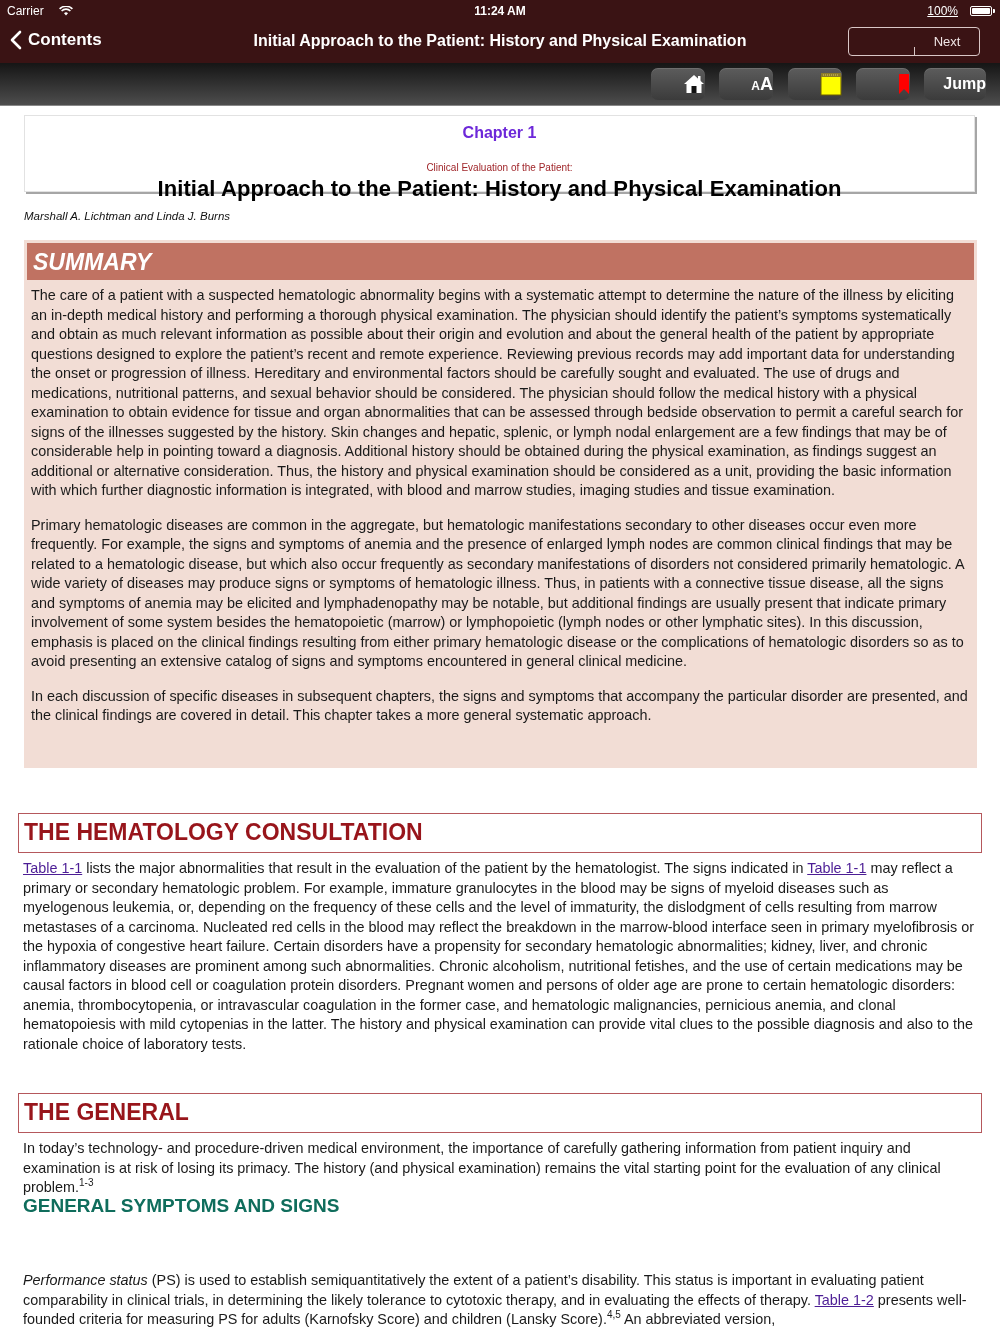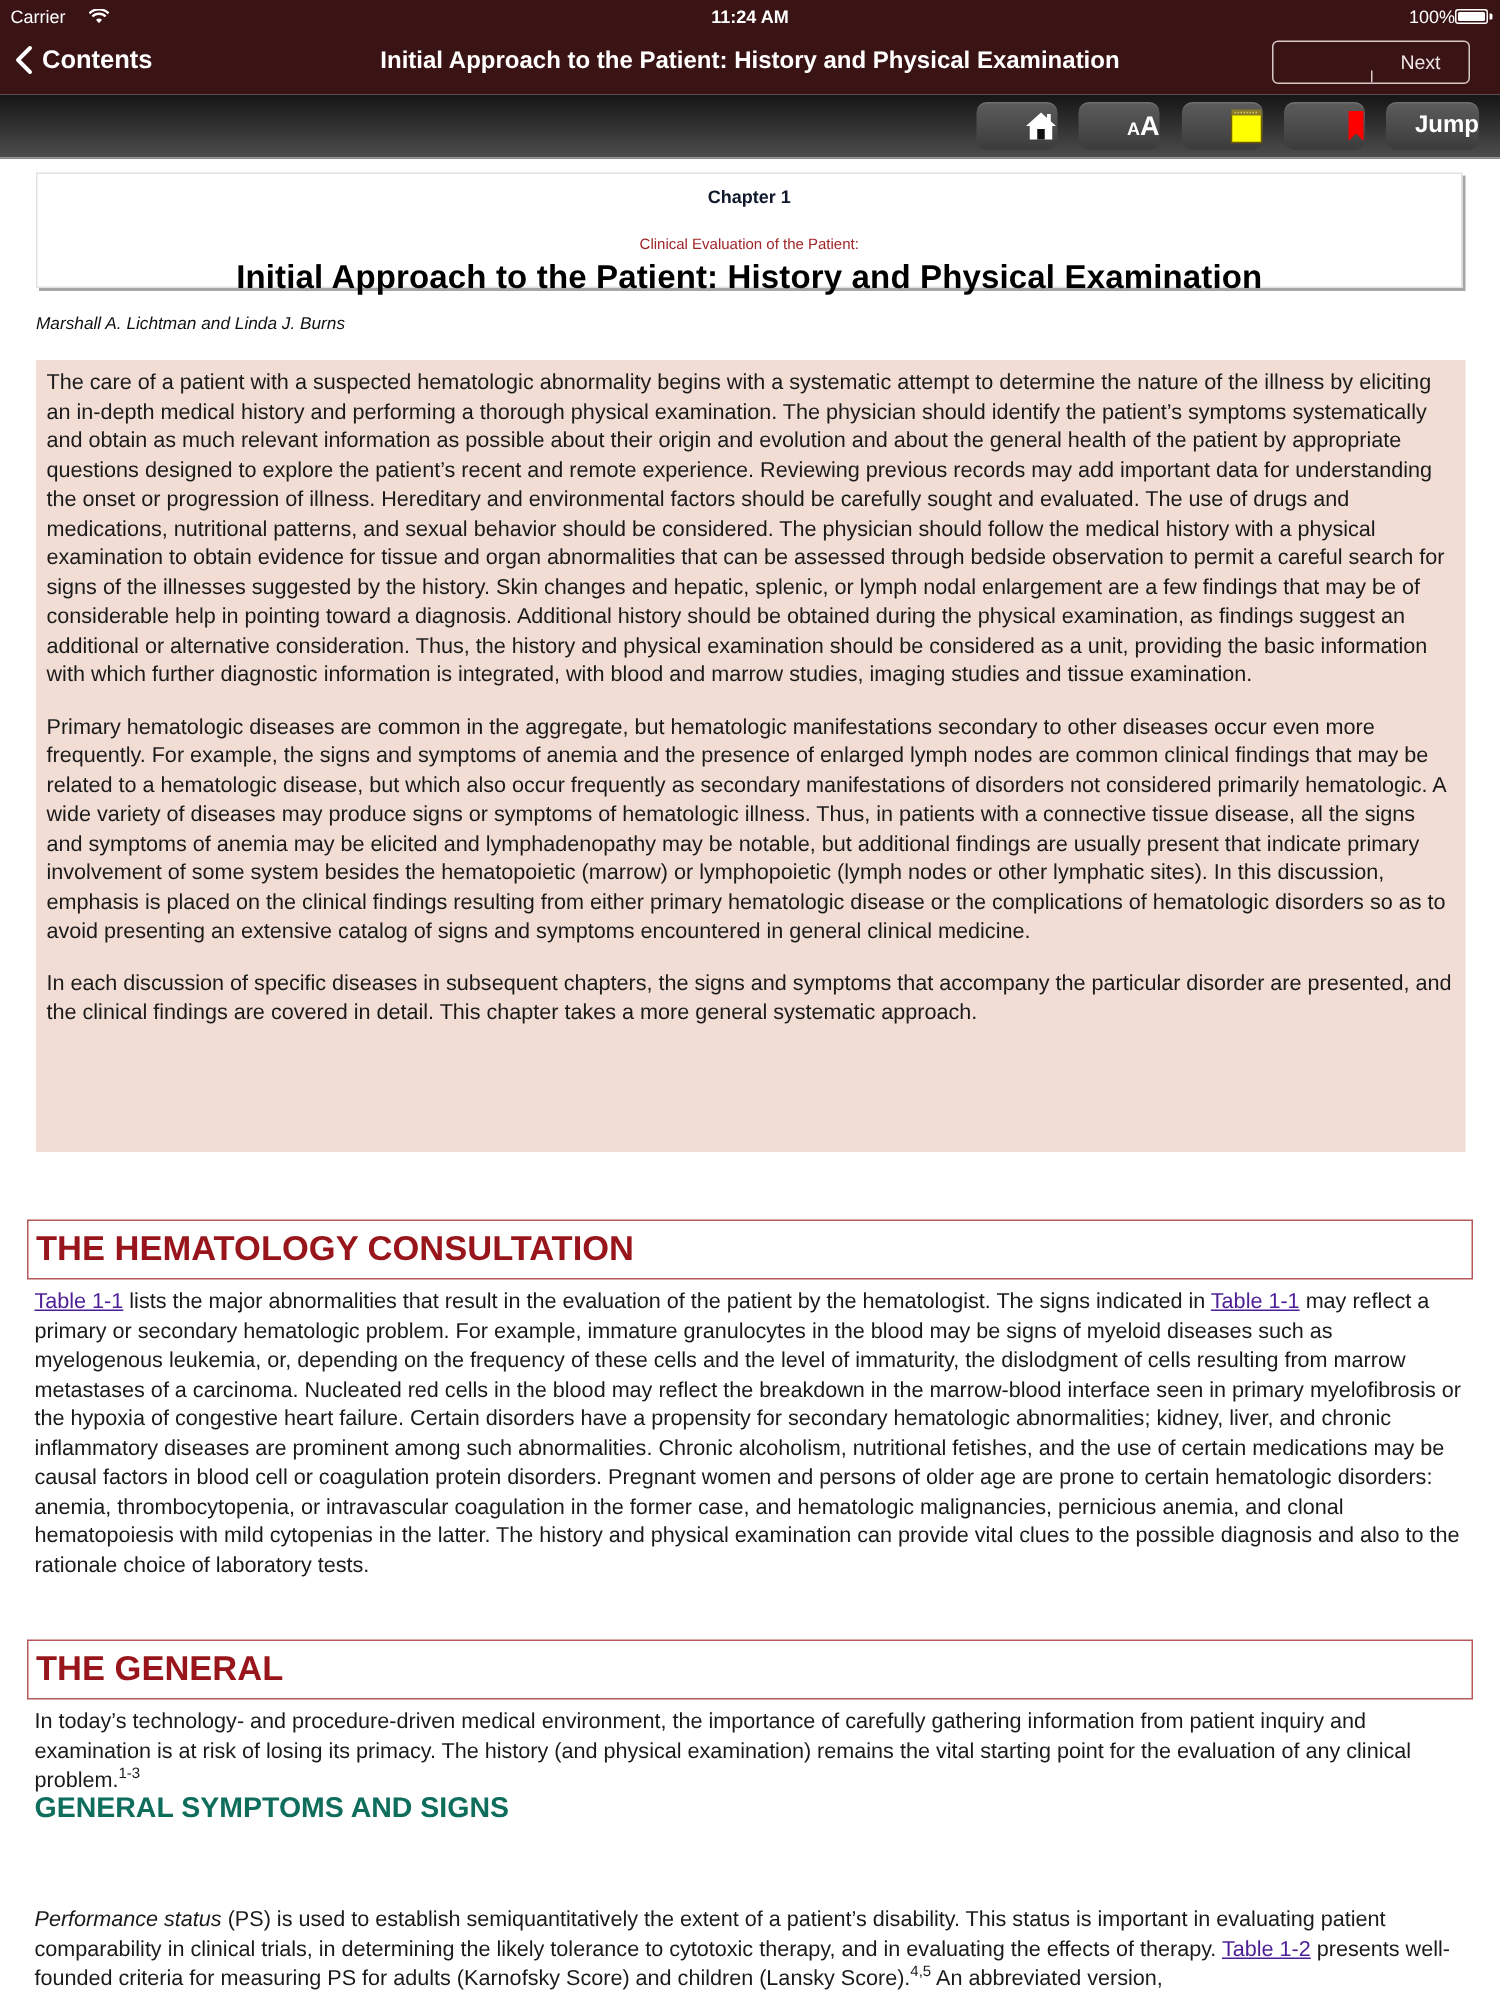--- a/index.html
+++ b/index.html
@@ -4,21 +4,21 @@
 <style>
   * { box-sizing: border-box; margin: 0; padding: 0; }
   html, body { width: 1000px; height: 1334px; overflow: hidden; background: #ffffff; }
   body { font-family: "Liberation Sans", sans-serif; color: #1a1a1a; position: relative; }
 
   
   .topbar { position: absolute; left: 0; top: 0; width: 1000px; height: 63px; background: #3a1314; color: #fff; }
   .status { position: absolute; top: 0; left: 0; width: 1000px; height: 22px; font-size: 12px; }
   .status .carrier { position: absolute; left: 7px; top: 4px; display: flex; align-items: center; gap: 15px; }
   .status .time { position: absolute; left: 0; width: 1000px; text-align: center; top: 4px; font-weight: bold; pointer-events: none; }
-  .status .battery { position: absolute; right: 8px; top: 4px; display: flex; align-items: center; gap: 0; }
+  .status .battery { position: absolute; right: 8px; top: 4px; display: flex; align-items: center; gap: 12px; text-decoration: underline; }
   .batt-shell { width: 22px; height: 10px; border: 1px solid #fff; border-radius: 2px; padding: 1px; position: relative; }
   .batt-fill { width: 100%; height: 100%; background: #fff; border-radius: 1px; }
   .batt-nub { width: 2px; height: 4px; background: #fff; position: absolute; right: -4px; top: 2px; border-radius: 0 1px 1px 0; }
 
   .navrow { position: absolute; top: 22px; left: 0; width: 1000px; height: 41px; }
   .back { position: absolute; left: 10px; top: 8px; display: flex; align-items: center; gap: 6px; font-size: 17px; cursor: pointer; font-weight: bold; }
   .back svg { display: block; }
   .nav-title { position: absolute; left: 0; width: 1000px; text-align: center; top: 10px; font-size: 16px; font-weight: bold; pointer-events: none; }
   .seg { position: absolute; right: 20px; top: 5px; height: 29px; display: flex; border: 1px solid #d9c7c7; border-radius: 4px; overflow: hidden; }
   .seg div { font-size: 13px; line-height: 27px; text-align: center; color: #f0e6e6; cursor: pointer; }
@@ -32,21 +32,21 @@
   .tb-font { left: 719px; }
   .tb-note { left: 788px; }
   .tb-mark { left: 856px; }
   .tb-jump { left: 924px; width: 62px; font-size: 16px; font-weight: bold; }
   .aa { font-weight: bold; font-size: 18px; letter-spacing: 0; }
   .aa small { font-size: 12px; }
 
   
   .content { position: absolute; top: 107px; left: 0; width: 1000px; }
   .chapter-box { position: absolute; left: 24px; top: 8px; width: 951px; height: 77px; background: #fff; border: 1px solid #e2e2e2; box-shadow: 2px 2px 0 #a6a6a6; text-align: center; }
-  .chapter-label { font-size: 12px; font-weight: bold; color: #0f172a; margin-top: 8px; }
+  .chapter-label { font-size: 16px; font-weight: bold; color: #6d28d9; margin-top: 8px; }
   .chapter-sub { font-size: 10px; color: #a0262a; margin-top: 20px; }
   .chapter-title { font-size: 22px; font-weight: bold; color: #000; margin-top: 3px; letter-spacing: 0.1px; }
   .authors { position: absolute; left: 24px; top: 103px; font-size: 11.5px; font-style: italic; color: #111; }
 
   .summary { position: absolute; left: 24px; top: 133px; width: 953px; height: 528px; background: #f2ddd5; }
   .summary-head { margin: 3px 3px 0 3px; height: 37px; background: #c07262; color: #fff; font-size: 23px; font-weight: bold; font-style: italic; padding: 6px 0 0 6px; }
   .summary p { font-size: 14.4px; line-height: 19.5px; padding: 0 7px; color: #1a1a1a; }
   .summary p.p1 { margin-top: 6px; }
   .summary p + p { margin-top: 15px; }
 
@@ -126,20 +126,21 @@
 
 <div class="content">
   <div class="chapter-box">
     <div class="chapter-label">Chapter 1</div>
     <div class="chapter-sub">Clinical Evaluation of the Patient:</div>
     <div class="chapter-title">Initial Approach to the Patient: History and Physical Examination</div>
   </div>
   <div class="authors">Marshall A. Lichtman and Linda J. Burns</div>
 
   <div class="summary">
+    <div class="summary-head">SUMMARY</div>
     <p class="p1">The care of a patient with a suspected hematologic abnormality begins with a systematic attempt to determine the nature of the illness by eliciting an in-depth medical history and performing a thorough physical examination. The physician should identify the patient’s symptoms systematically and obtain as much relevant information as possible about their origin and evolution and about the general health of the patient by appropriate questions designed to explore the patient’s recent and remote experience. Reviewing previous records may add important data for understanding the onset or progression of illness. Hereditary and environmental factors should be carefully sought and evaluated. The use of drugs and medications, nutritional patterns, and sexual behavior should be considered. The physician should follow the medical history with a physical examination to obtain evidence for tissue and organ abnormalities that can be assessed through bedside observation to permit a careful search for signs of the illnesses suggested by the history. Skin changes and hepatic, splenic, or lymph nodal enlargement are a few findings that may be of considerable help in pointing toward a diagnosis. Additional history should be obtained during the physical examination, as findings suggest an additional or alternative consideration. Thus, the history and physical examination should be considered as a unit, providing the basic information with which further diagnostic information is integrated, with blood and marrow studies, imaging studies and tissue examination.</p>
     <p>Primary hematologic diseases are common in the aggregate, but hematologic manifestations secondary to other diseases occur even more frequently. For example, the signs and symptoms of anemia and the presence of enlarged lymph nodes are common clinical findings that may be related to a hematologic disease, but which also occur frequently as secondary manifestations of disorders not considered primarily hematologic. A wide variety of diseases may produce signs or symptoms of hematologic illness. Thus, in patients with a connective tissue disease, all the signs and symptoms of anemia may be elicited and lymphadenopathy may be notable, but additional findings are usually present that indicate primary involvement of some system besides the hematopoietic (marrow) or lymphopoietic (lymph nodes or other lymphatic sites). In this discussion, emphasis is placed on the clinical findings resulting from either primary hematologic disease or the complications of hematologic disorders so as to avoid presenting an extensive catalog of signs and symptoms encountered in general clinical medicine.</p>
     <p>In each discussion of specific diseases in subsequent chapters, the signs and symptoms that accompany the particular disorder are presented, and the clinical findings are covered in detail. This chapter takes a more general systematic approach.</p>
   </div>
 
   <div class="h-red h-consult">THE HEMATOLOGY CONSULTATION</div>
   <div class="body-text t-consult"><a class="link">Table 1-1</a><span> lists the major abnormalities that result in the evaluation of the patient by the hematologist. The signs indicated in </span><a class="link">Table 1-1</a><span> may reflect a primary or secondary hematologic problem. For example, immature granulocytes in the blood may be signs of myeloid diseases such as myelogenous leukemia, or, depending on the frequency of these cells and the level of immaturity, the dislodgment of cells resulting from marrow metastases of a carcinoma. Nucleated red cells in the blood may reflect the breakdown in the marrow-blood interface seen in primary myelofibrosis or the hypoxia of congestive heart failure. Certain disorders have a propensity for secondary hematologic abnormalities; kidney, liver, and chronic inflammatory diseases are prominent among such abnormalities. Chronic alcoholism, nutritional fetishes, and the use of certain medications may be causal factors in blood cell or coagulation protein disorders. Pregnant women and persons of older age are prone to certain hematologic disorders: anemia, thrombocytopenia, or intravascular coagulation in the former case, and hematologic malignancies, pernicious anemia, and clonal hematopoiesis with mild cytopenias in the latter. The history and physical examination can provide vital clues to the possible diagnosis and also to the rationale choice of laboratory tests.</span></div>
 
   <div class="h-red h-history">THE GENERAL</div>
   <div class="body-text t-history"><span>In today’s technology- and procedure-driven medical environment, the importance of carefully gathering information from patient inquiry and examination is at risk of losing its primacy. The history (and physical examination) remains the vital starting point for the evaluation of any clinical problem.</span><sup>1-3</sup></div>

